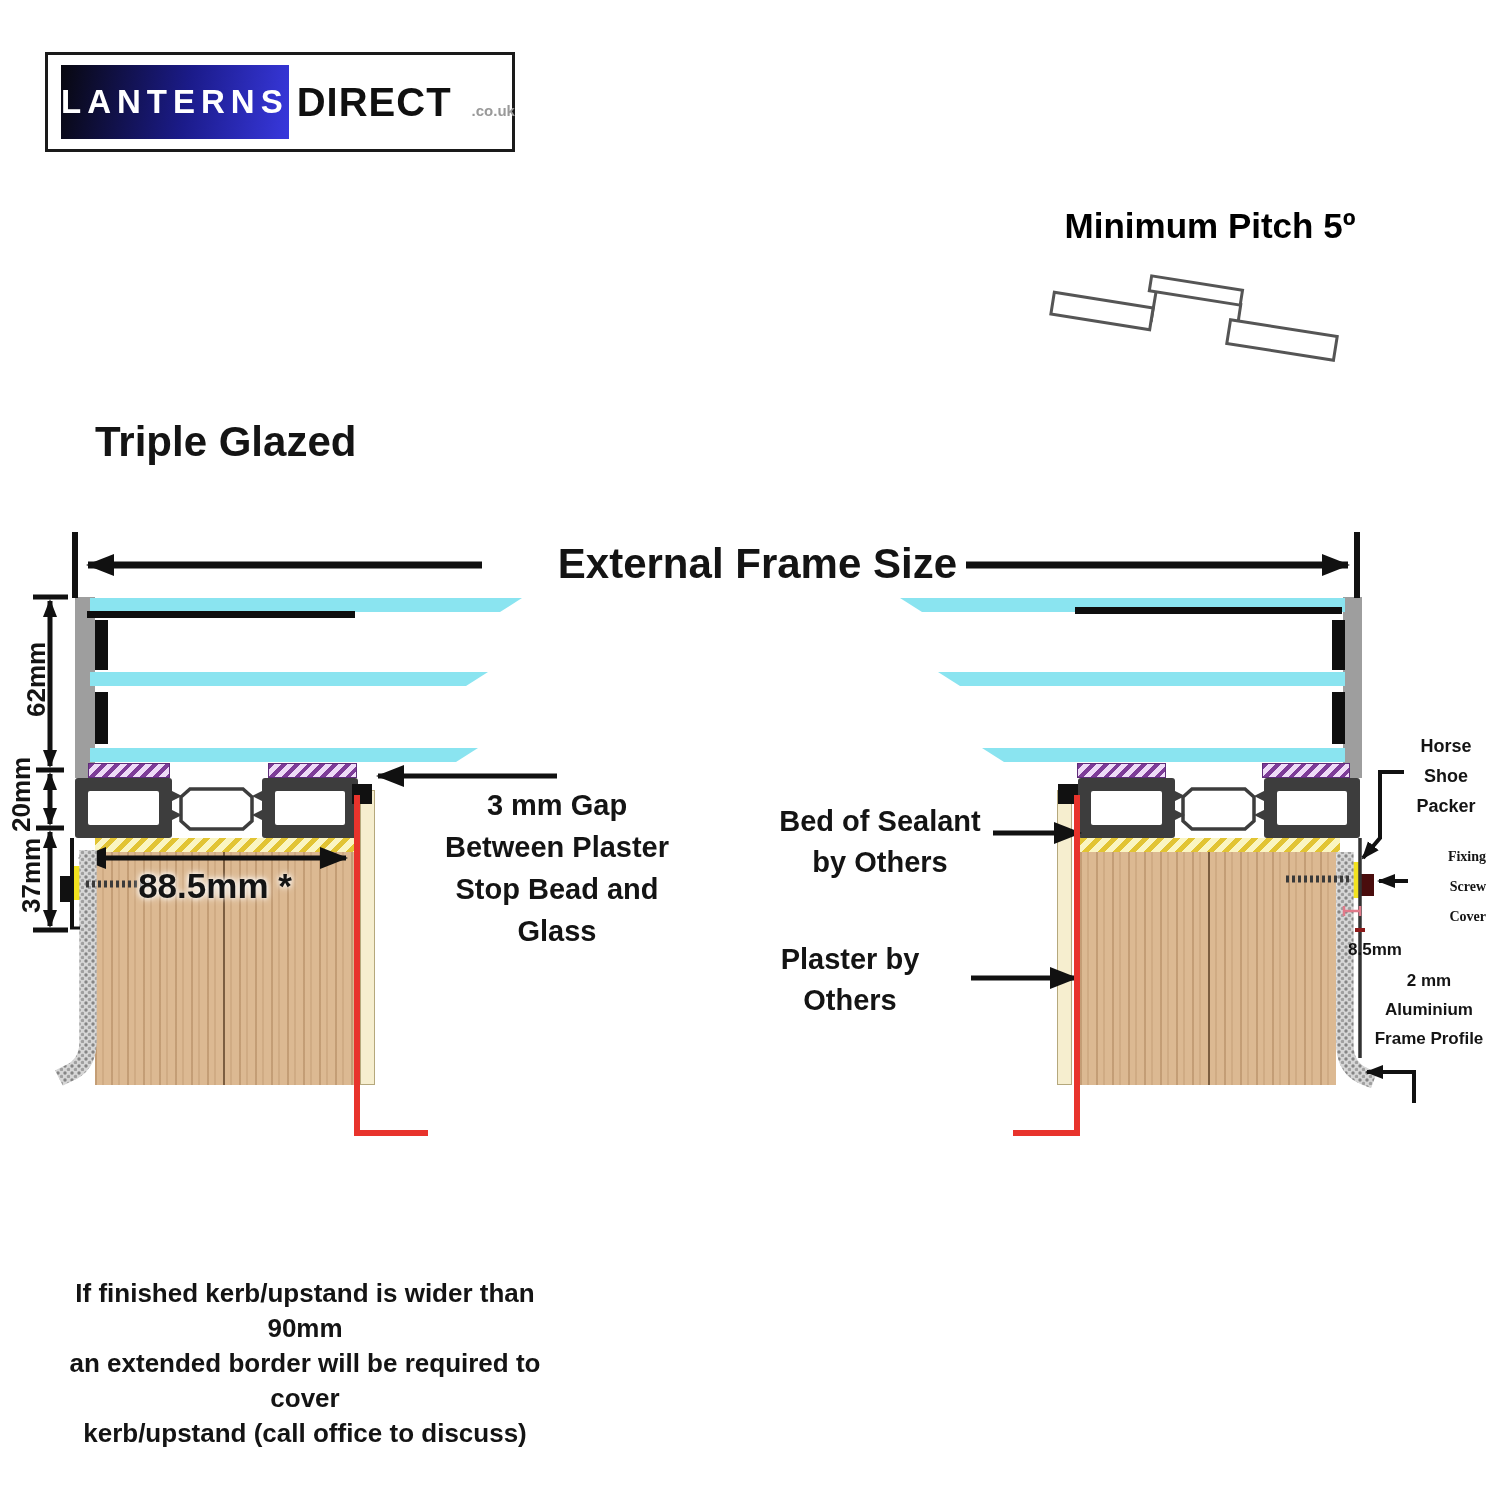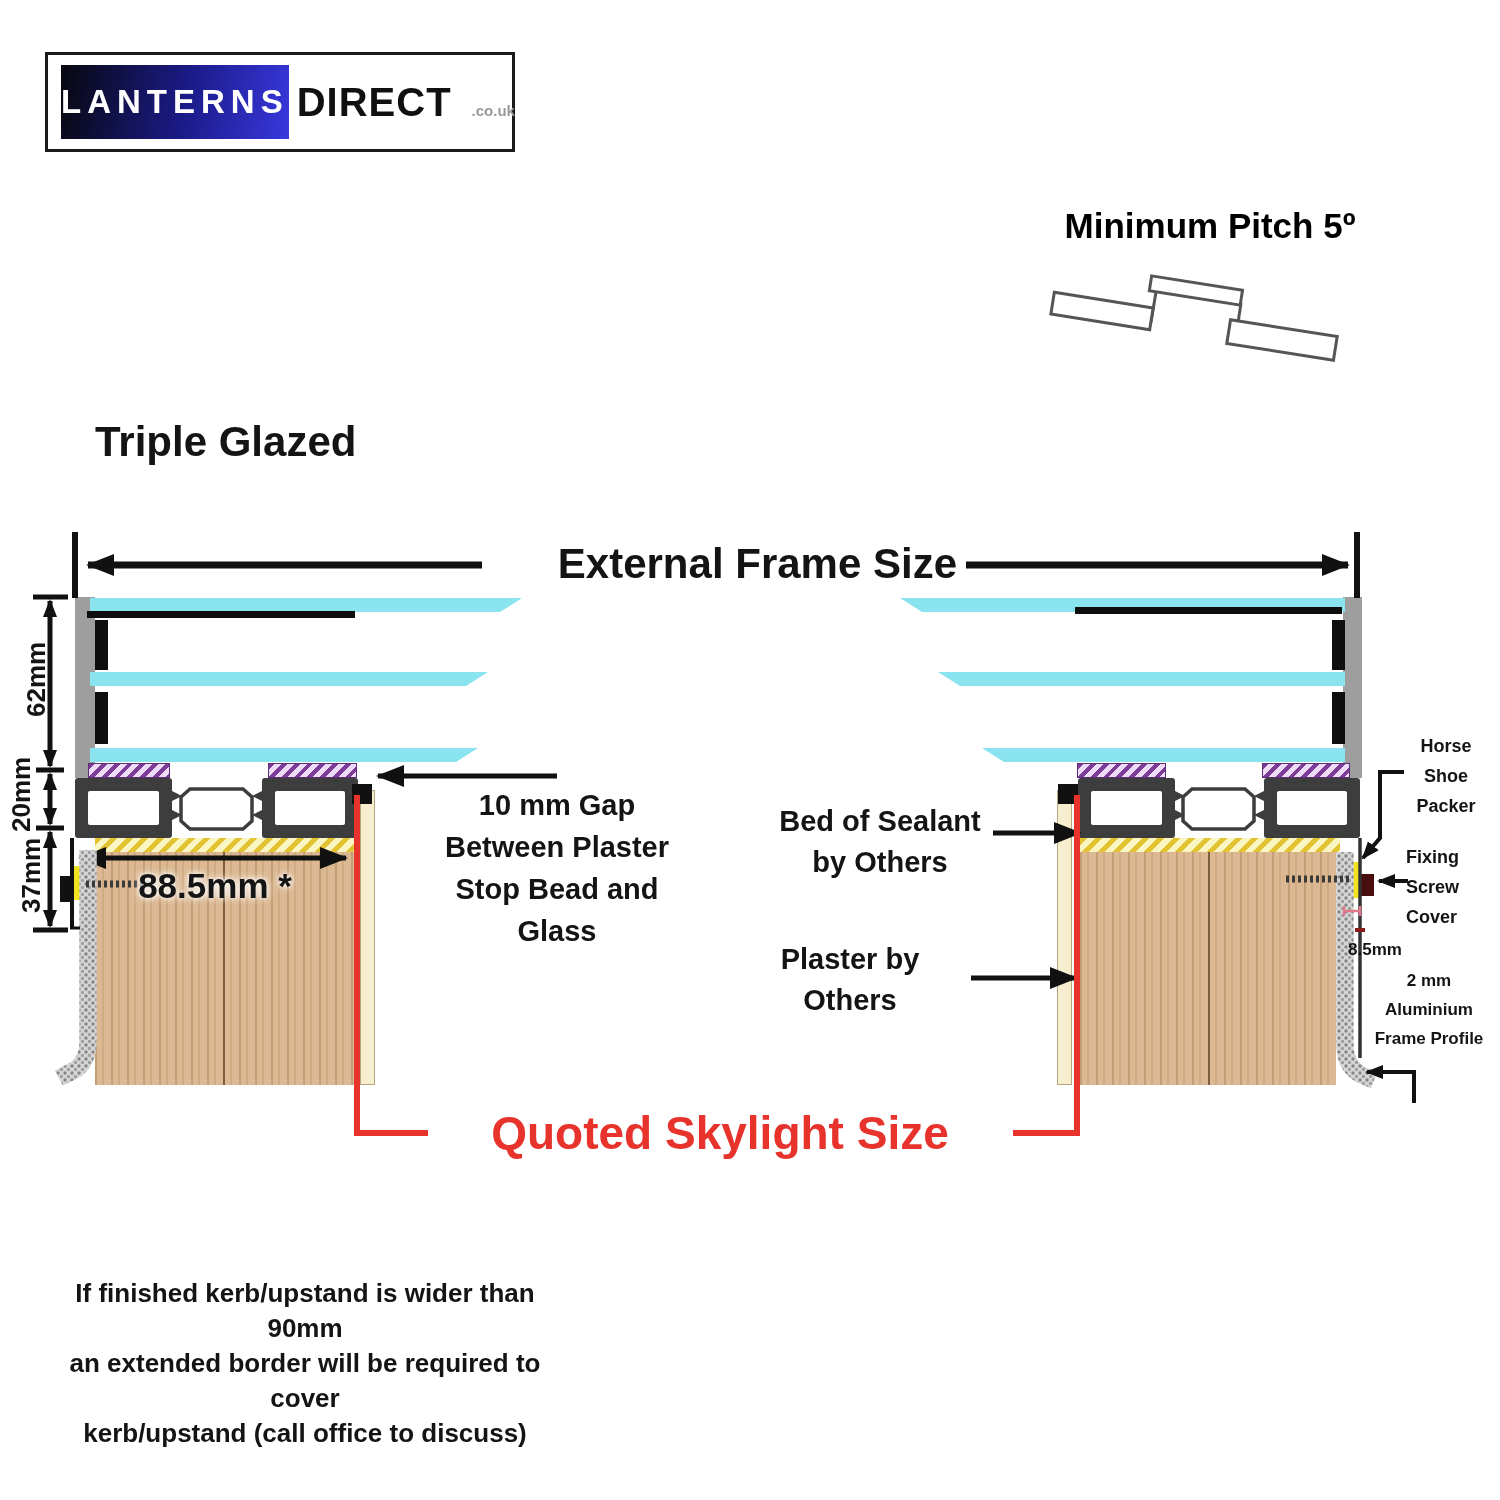--- a/index.html
+++ b/index.html
@@ -41,21 +41,21 @@
   
   .vlabel{position:absolute;font-weight:700;font-size:26px;text-align:center;transform:rotate(-90deg);}
   .d885{left:90px;top:866px;width:250px;font-size:35px;font-weight:800;text-align:center;
         text-shadow:0 0 5px #fff,0 0 8px #fff;}
   .d85{left:1348px;top:940px;width:80px;font-size:17px;font-weight:700;}
   
   .l-gap{left:428px;top:784px;width:258px;font-size:29px;line-height:42px;text-align:center;}
   .l-seal{left:752px;top:801px;width:256px;font-size:29px;line-height:41px;text-align:center;}
   .l-plas{left:738px;top:939px;width:224px;font-size:29px;line-height:41px;text-align:center;}
   .l-horse{left:1406px;top:731px;width:80px;font-size:18px;line-height:30px;text-align:center;}
-  .l-fix{left:1406px;top:842px;width:80px;font-size:18px;line-height:30px;text-align:left;}
+  .l-fix{left:1406px;top:842px;width:80px;font-size:14px;line-height:30px;text-align:right;font-family:Liberation Serif, serif;}
   .l-prof{left:1356px;top:966px;width:146px;font-size:17px;line-height:29px;text-align:center;}
   .l-wea{left:1362px;top:1104px;width:136px;font-size:17px;line-height:29px;text-align:center;}
   .l-note{left:55px;top:1276px;width:500px;font-size:26px;line-height:35px;font-weight:700;text-align:center;}
   svg.overlay{position:absolute;left:0;top:0;}
 </style>
 </head>
 <body>
 
 <div class="canvas">
 
@@ -209,35 +209,34 @@
       <polyline points="1077,795 1077,1133 1013,1133"></polyline>
     </g>
   </svg>
 
   <div class="vlabel" style="left:2px;top:668px;width:68px;height:30px;">62mm</div>
   <div class="vlabel" style="left:-13px;top:783px;width:68px;height:30px;">20mm</div>
   <div class="vlabel" style="left:-3px;top:864px;width:68px;height:30px;">37mm</div>
   <div class="lbl d885">88.5mm *</div>
   <div class="lbl d85">8.5mm</div>
 
-  <div class="lbl l-gap">10 mm Gap
+  <div class="lbl l-gap">3 mm Gap
 Between Plaster
 Stop Bead and
 Glass</div>
   <div class="lbl l-seal">Bed of Sealant
 by Others</div>
   <div class="lbl l-plas">Plaster by
 Others</div>
   <div class="lbl l-horse">Horse
 Shoe
 Packer</div>
   <div class="lbl l-fix">Fixing
 Screw
 Cover</div>
   <div class="lbl l-prof">2 mm
 Aluminium
 Frame Profile</div>
-  <div class="lbl quoted-label">Quoted Skylight Size</div>
   <div class="lbl l-note">If finished kerb/upstand is wider than 90mm
 an extended border will be required to cover
 kerb/upstand (call office to discuss)</div>
 
 </div>
 
 </body></html>

